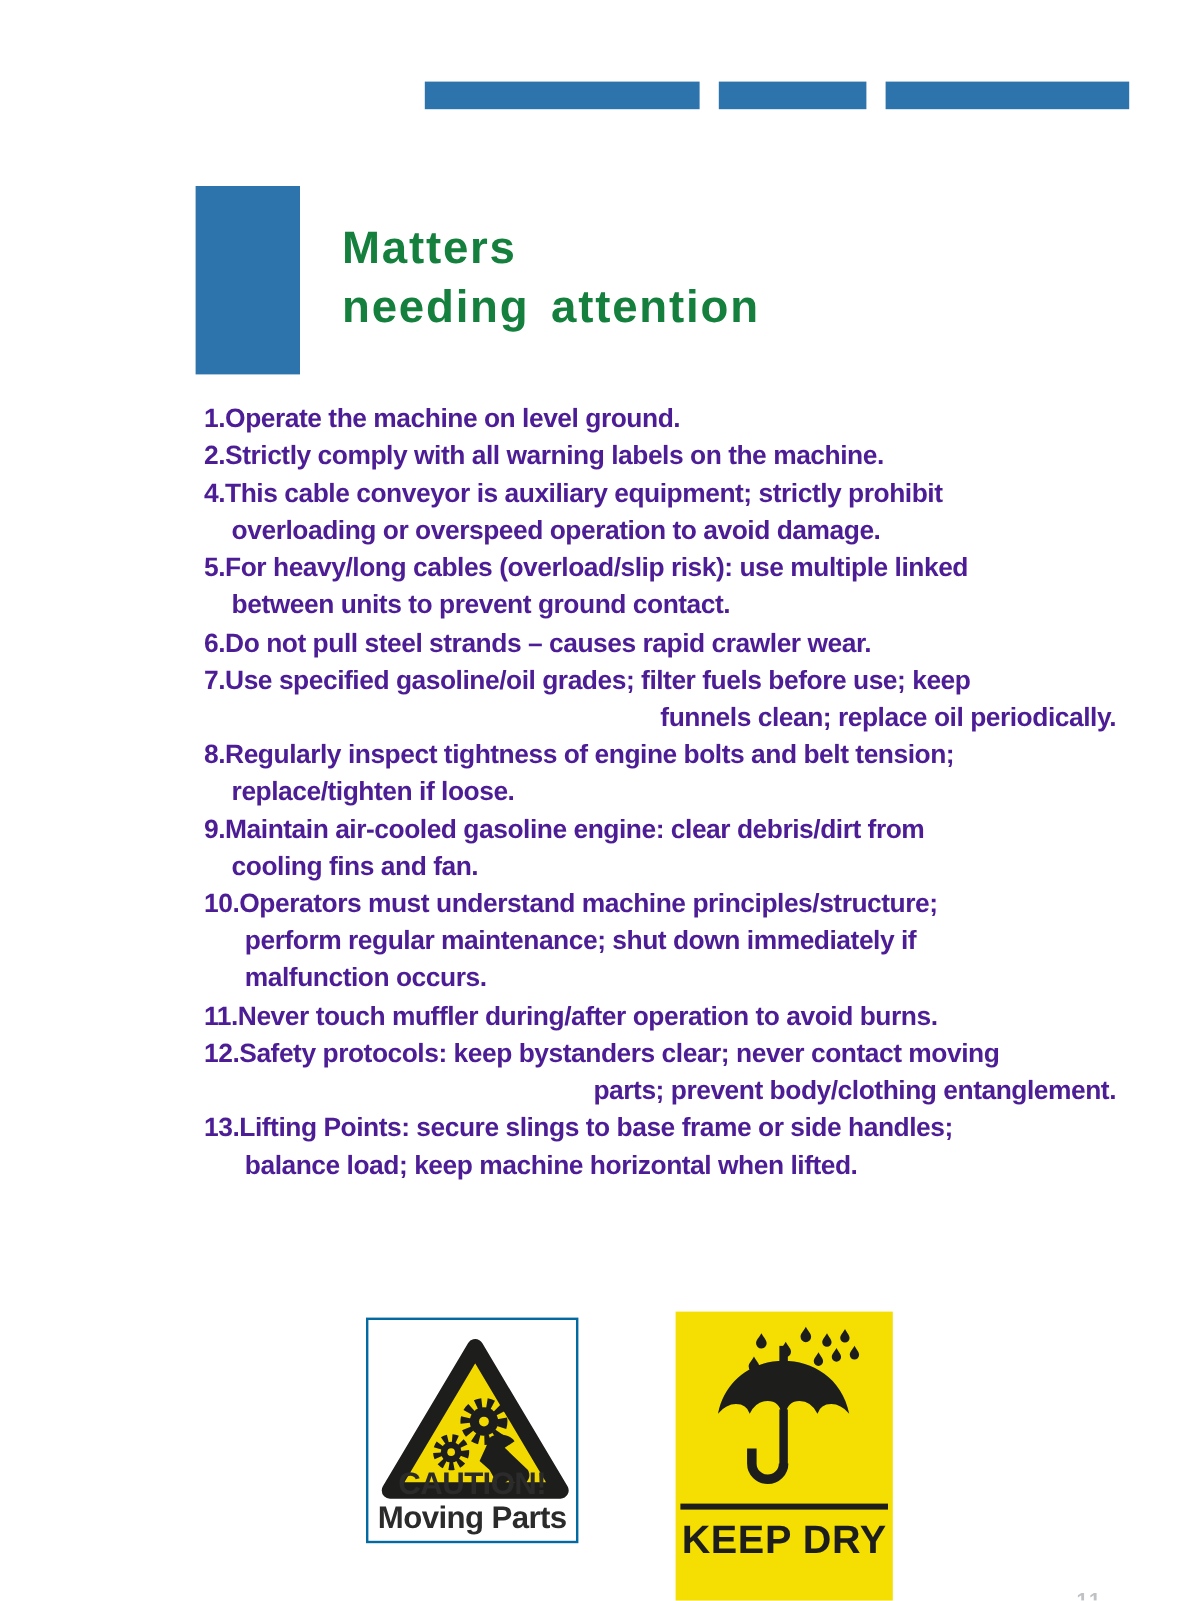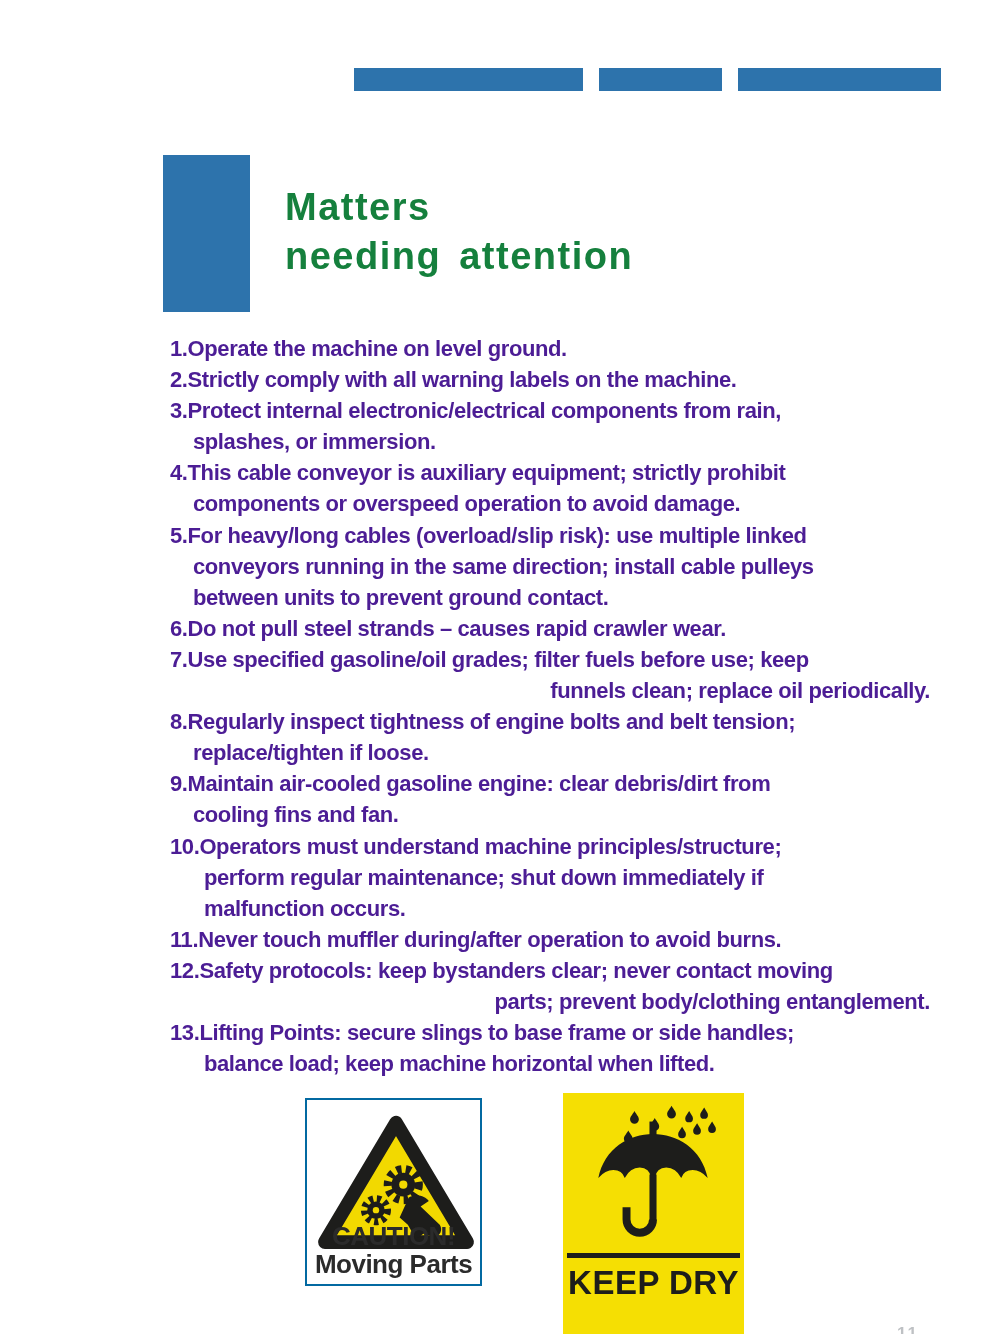--- a/index.html
+++ b/index.html
@@ -73,30 +73,25 @@
   </div>
 
   <div class="list">
       <div class="item">
       <div class="line first-line"><span class="num">1.</span><span class="txt">Operate the machine on level ground.</span></div>
     </div>
       <div class="item">
       <div class="line first-line"><span class="num">2.</span><span class="txt">Strictly comply with all warning labels on the machine.</span></div>
     </div>
       <div class="item">
-      <div class="line first-line"><span class="num">3.</span><span class="txt">Protect internal electronic/electrical components from rain,</span></div>
-    <div class="line cont" style="padding-left: 23px;">splashes, or immersion.</div>
-      </div>
-      <div class="item">
       <div class="line first-line"><span class="num">4.</span><span class="txt">This cable conveyor is auxiliary equipment; strictly prohibit</span></div>
-    <div class="line cont" style="padding-left: 23px;">components or overspeed operation to avoid damage.</div>
+    <div class="line cont" style="padding-left: 23px;">overloading or overspeed operation to avoid damage.</div>
       </div>
       <div class="item">
       <div class="line first-line"><span class="num">5.</span><span class="txt">For heavy/long cables (overload/slip risk): use multiple linked</span></div>
-    <div class="line cont" style="padding-left: 23px;">conveyors running in the same direction; install cable pulleys</div>
         <div class="line cont" style="padding-left: 23px;">between units to prevent ground contact.</div>
       </div>
       <div class="item">
       <div class="line first-line"><span class="num">6.</span><span class="txt">Do not pull steel strands – causes rapid crawler wear.</span></div>
     </div>
       <div class="item">
       <div class="line first-line"><span class="num">7.</span><span class="txt">Use specified gasoline/oil grades; filter fuels before use; keep</span></div>
     <div class="line cont" style="padding-left: 23px; text-align: right;">funnels clean; replace oil periodically.</div>
       </div>
       <div class="item">

